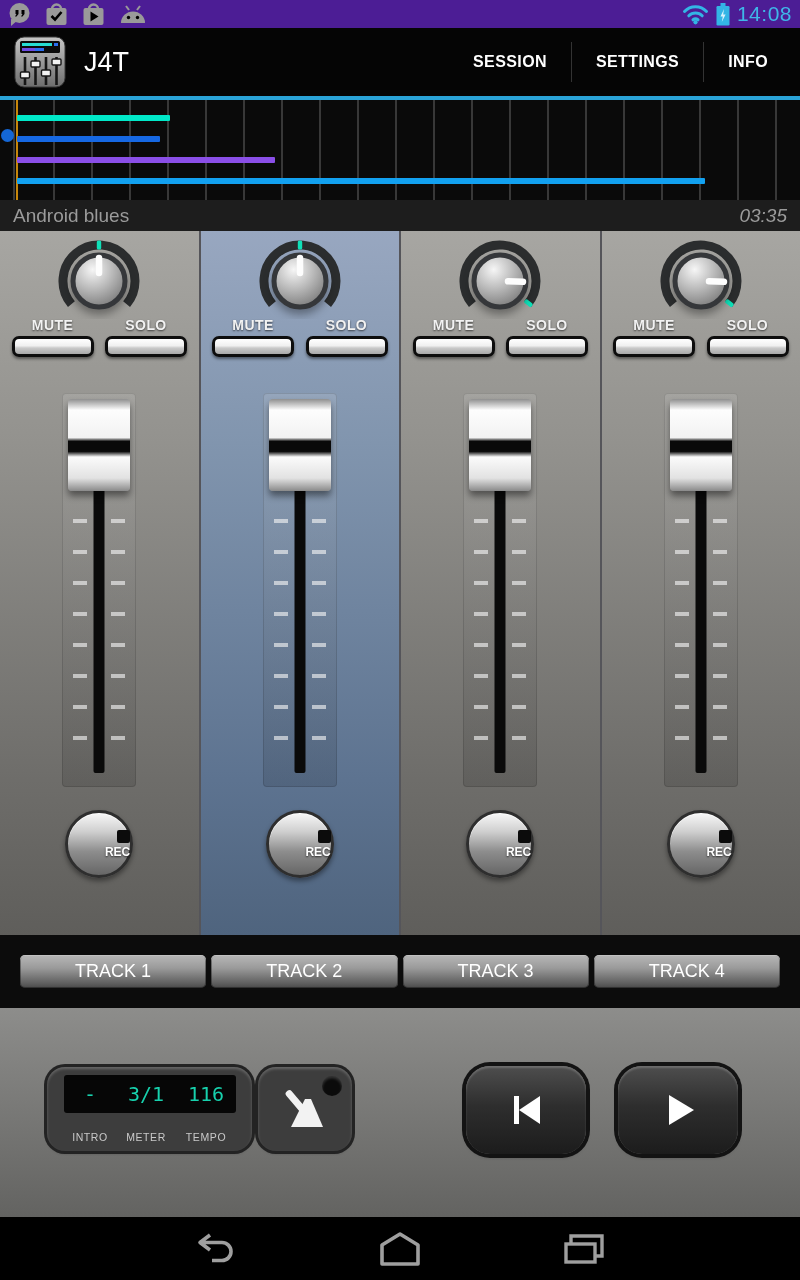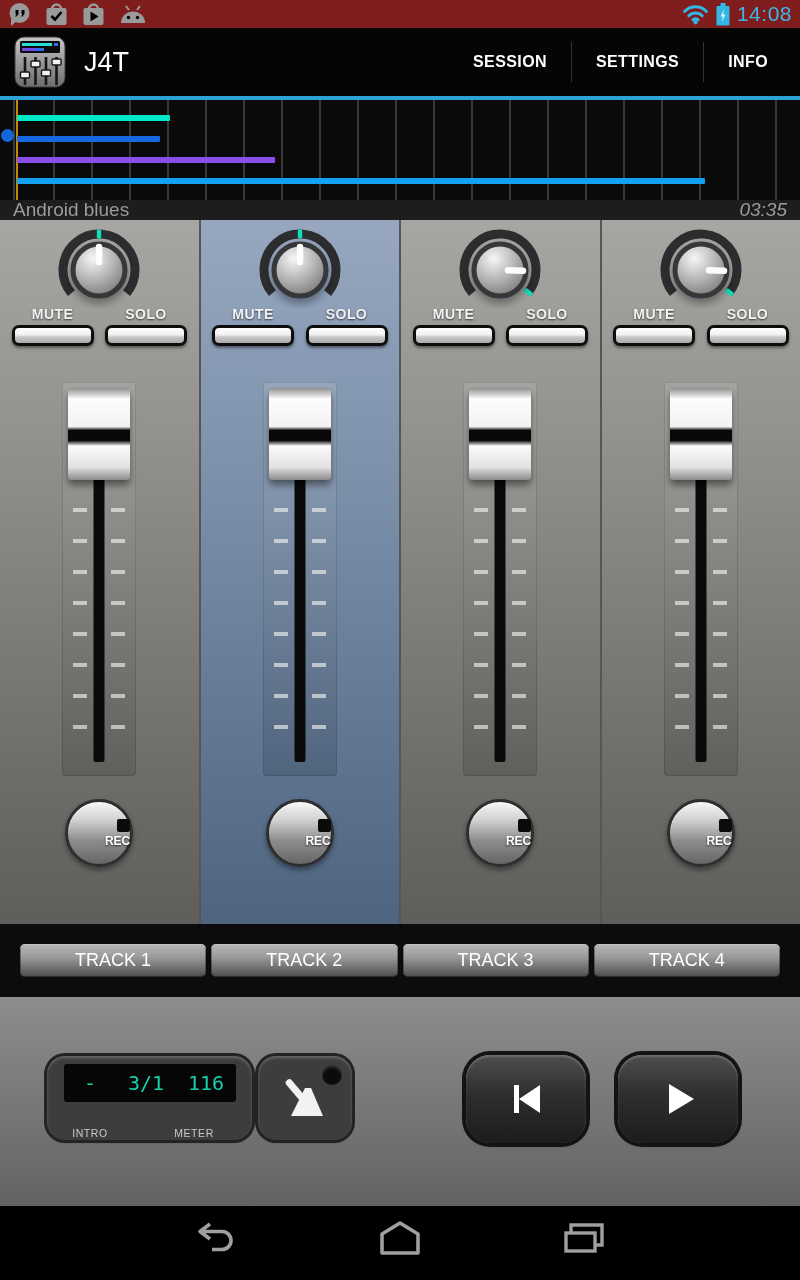--- a/index.html
+++ b/index.html
@@ -1,20 +1,20 @@
 <!DOCTYPE html>
 <html><head>
 <meta charset="utf-8">
 <style>
   html,body{margin:0;padding:0;background:#000;}
   .screen{position:relative;width:800px;height:1280px;overflow:hidden;background:#000;
           font-family:"Liberation Sans",sans-serif;-webkit-font-smoothing:antialiased;}
 
   
-  .statusbar{height:28px;background:#7f1d1d;display:flex;align-items:center;padding:0 8px;box-sizing:border-box;}
+  .statusbar{height:28px;background:#4c1d95;display:flex;align-items:center;padding:0 8px;box-sizing:border-box;}
   .statusbar .left{display:flex;gap:14px;align-items:center;}
   .statusbar .right{margin-left:auto;display:flex;gap:7px;align-items:center;}
   .status-time{color:#3fb6e8;font-size:21px;letter-spacing:.5px;}
 
   
   .actionbar{height:68px;background:#050505;border-bottom:4px solid #2aa4d8;display:flex;align-items:center;padding:0 8px 0 14px;box-sizing:content-box;}
   .app-icon{width:52px;height:52px;margin-right:18px;}
   .app-title{color:#fff;font-size:27px;font-weight:400;}
   .menu{margin-left:auto;display:flex;align-items:stretch;height:100%;}
   .menu-item{display:flex;align-items:center;padding:0 24px;color:#fff;font-size:16px;font-weight:bold;letter-spacing:.4px;cursor:pointer;}
@@ -22,21 +22,21 @@
 
   
   .timeline{position:relative;height:100px;background:#0a0a0a;
     background-image:repeating-linear-gradient(90deg,transparent 0 36px,#383838 36px 38px);
     background-position:17px 0;}
   .clip{position:absolute;border-radius:1px;}
   .playhead{position:absolute;top:0;bottom:0;width:2px;background:#c6860b;}
   .pos-dot{position:absolute;width:13px;height:13px;border-radius:50%;background:#1467d6;}
 
   
-  .songbar{height:20px;background:#1d1d1d;display:flex;align-items:center;padding:0 13px;}
+  .songbar{height:31px;background:#1d1d1d;display:flex;align-items:center;padding:0 13px;}
   .song-title{color:#9b9b9b;font-size:19px;}
   .song-time{margin-left:auto;color:#9b9b9b;font-size:19px;font-style:italic;}
 
   
   .mixer{height:704px;display:flex;gap:2px;background:#55555a;}
   .column{position:relative;flex:1;background:linear-gradient(180deg,#a7a6a2,#93928e 30%,#6e6d6a 78%,#5f5e5b);}
   .column.active{background:linear-gradient(180deg,#98a7c0,#8195ae 30%,#5d7390 78%,#4f647e);}
   .knob-svg{position:absolute;top:4px;left:50%;transform:translateX(-50%);}
   .ms-row{position:absolute;top:86px;left:0;right:0;display:flex;justify-content:space-evenly;}
   .ms{display:flex;flex-direction:column;align-items:center;}
@@ -68,21 +68,21 @@
     box-shadow:inset 0 1px 0 rgba(255,255,255,.55),inset 0 0 0 1px rgba(0,0,0,.35);cursor:pointer;}
 
   
   .panel{position:relative;height:209px;background:linear-gradient(180deg,#8d8d8b,#767674 55%,#636361);}
   .console{position:absolute;background:#3d3d3d;border-radius:18px;
            box-shadow:0 0 0 3px #232323,inset 0 2px 3px rgba(255,255,255,.22),0 2px 3px rgba(0,0,0,.5);}
   .display-group{left:47px;top:59px;width:205px;height:84px;}
   .lcd{position:absolute;left:17px;top:8px;width:172px;height:38px;background:#060606;border-radius:3px;
        display:grid;grid-template-columns:52px 60px 60px;align-items:center;justify-items:center;}
   .lcd span{color:#17d1ad;font-family:"DejaVu Sans Mono",monospace;font-size:20px;}
-  .lcd-labels{position:absolute;left:17px;top:71px;width:172px;display:grid;grid-template-columns:52px 60px 60px;justify-items:center;gap:48px;}
+  .lcd-labels{position:absolute;left:17px;top:64px;width:172px;display:grid;grid-template-columns:52px 60px 60px;justify-items:center;}
   .lcd-labels span{color:#c9c9c9;font-size:10.5px;letter-spacing:.6px;}
   .metro-btn{left:258px;top:59px;width:94px;height:84px;cursor:pointer;display:flex;align-items:center;justify-content:center;}
   .led{position:absolute;top:9px;right:10px;width:20px;height:20px;border-radius:50%;background:#0b0b0b;
        box-shadow:inset 0 2px 3px rgba(255,255,255,.18);}
   .transport-btn{width:120px;height:88px;border-radius:24px;top:58px;cursor:pointer;
      background:linear-gradient(180deg,#4e4e4e,#2e2e2e 45%,#1c1c1c);
      box-shadow:0 0 0 4px #131313,inset 0 2px 2px rgba(255,255,255,.18),0 2px 4px rgba(0,0,0,.5);
      display:flex;align-items:center;justify-content:center;}
   .rw{left:466px;} .pl{left:618px;}
 

